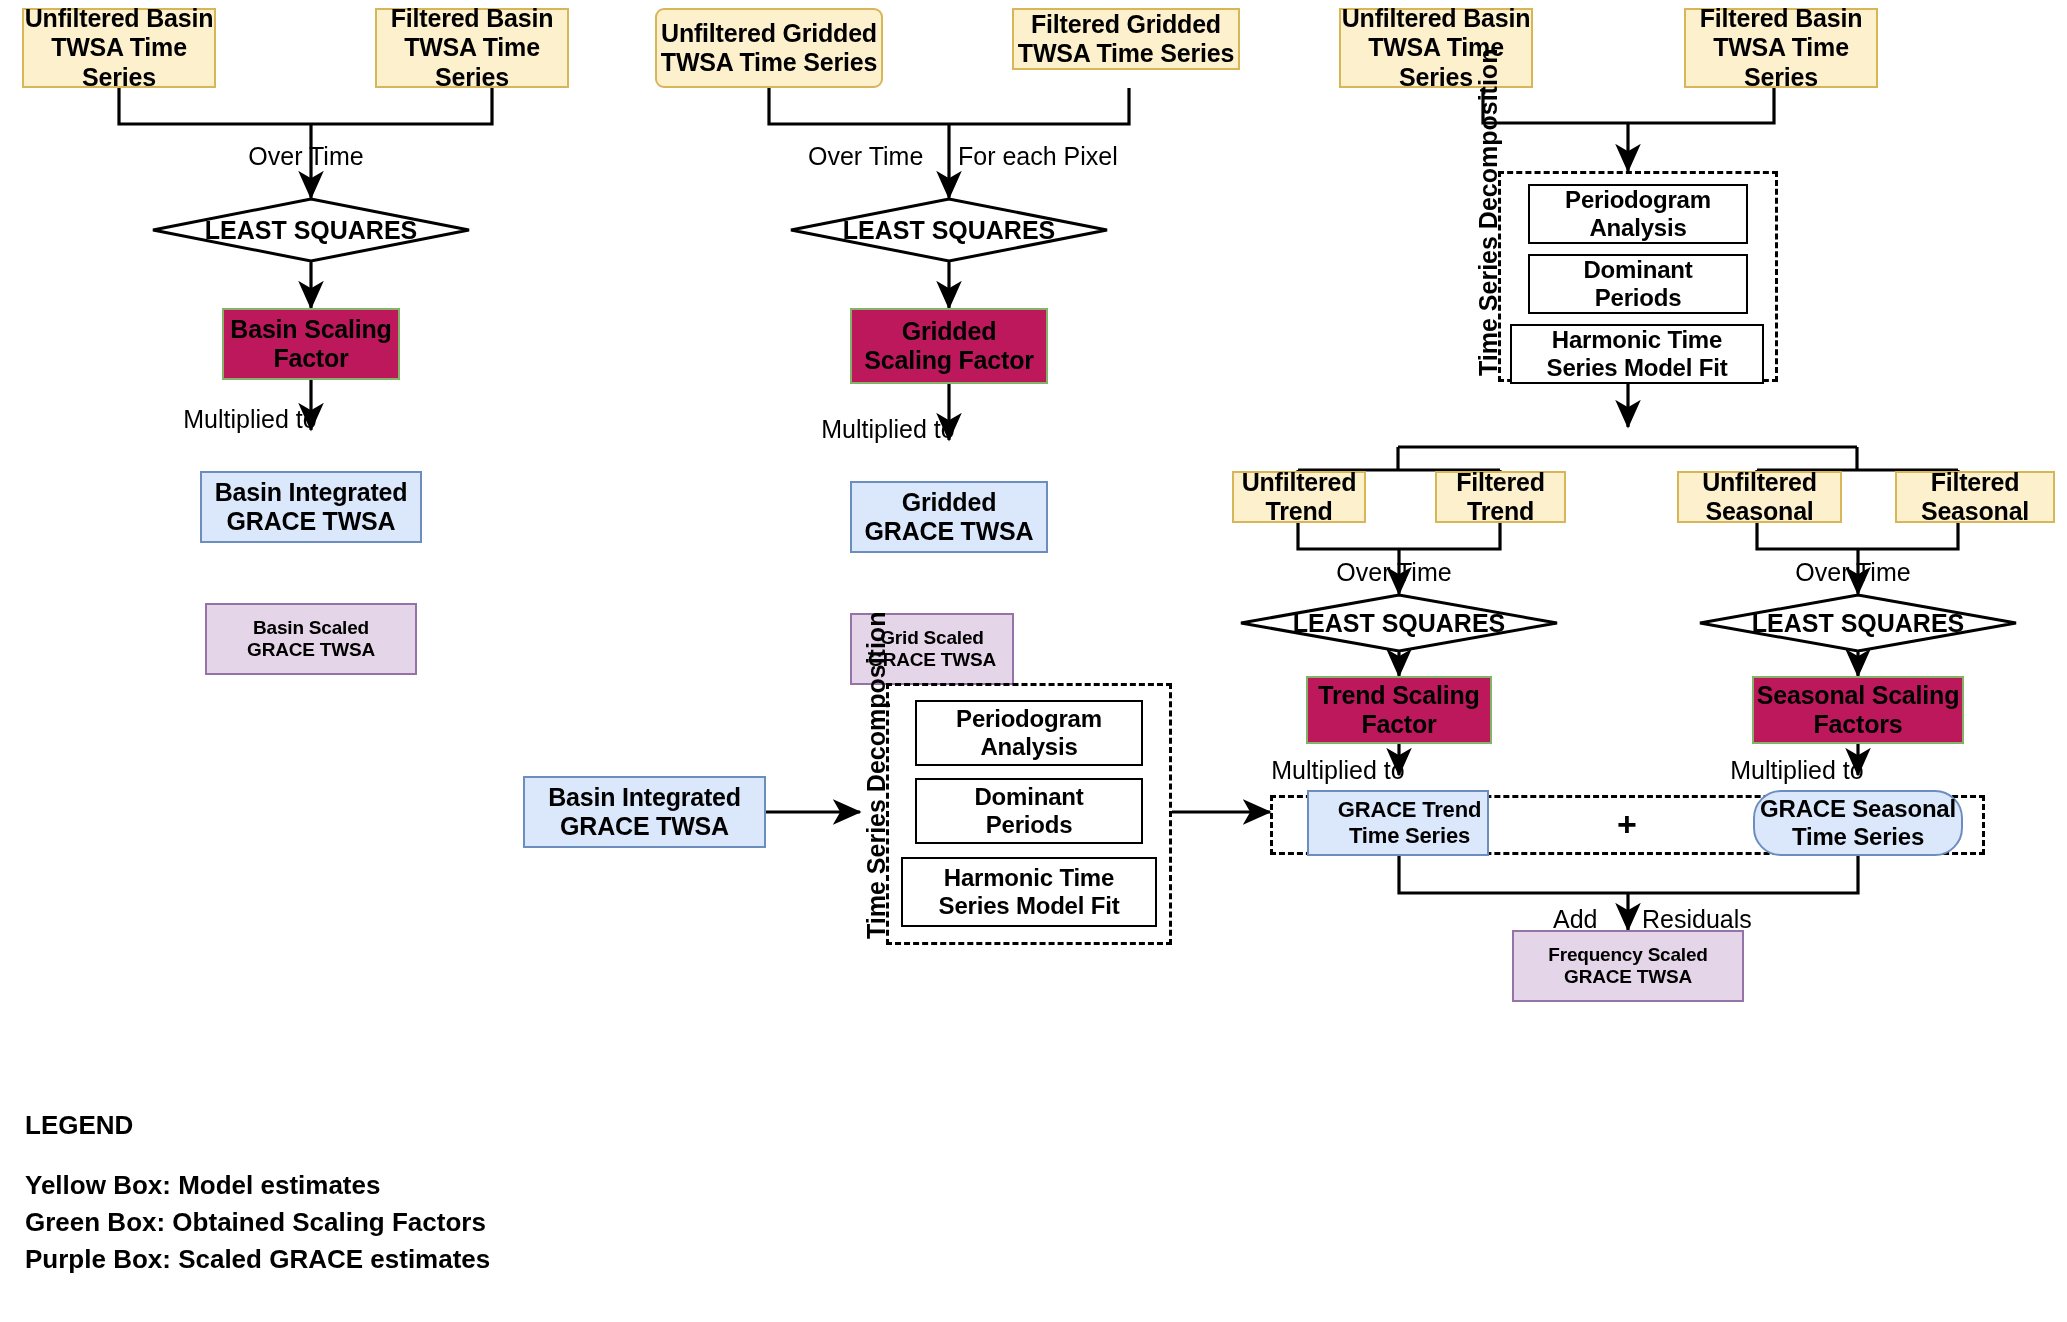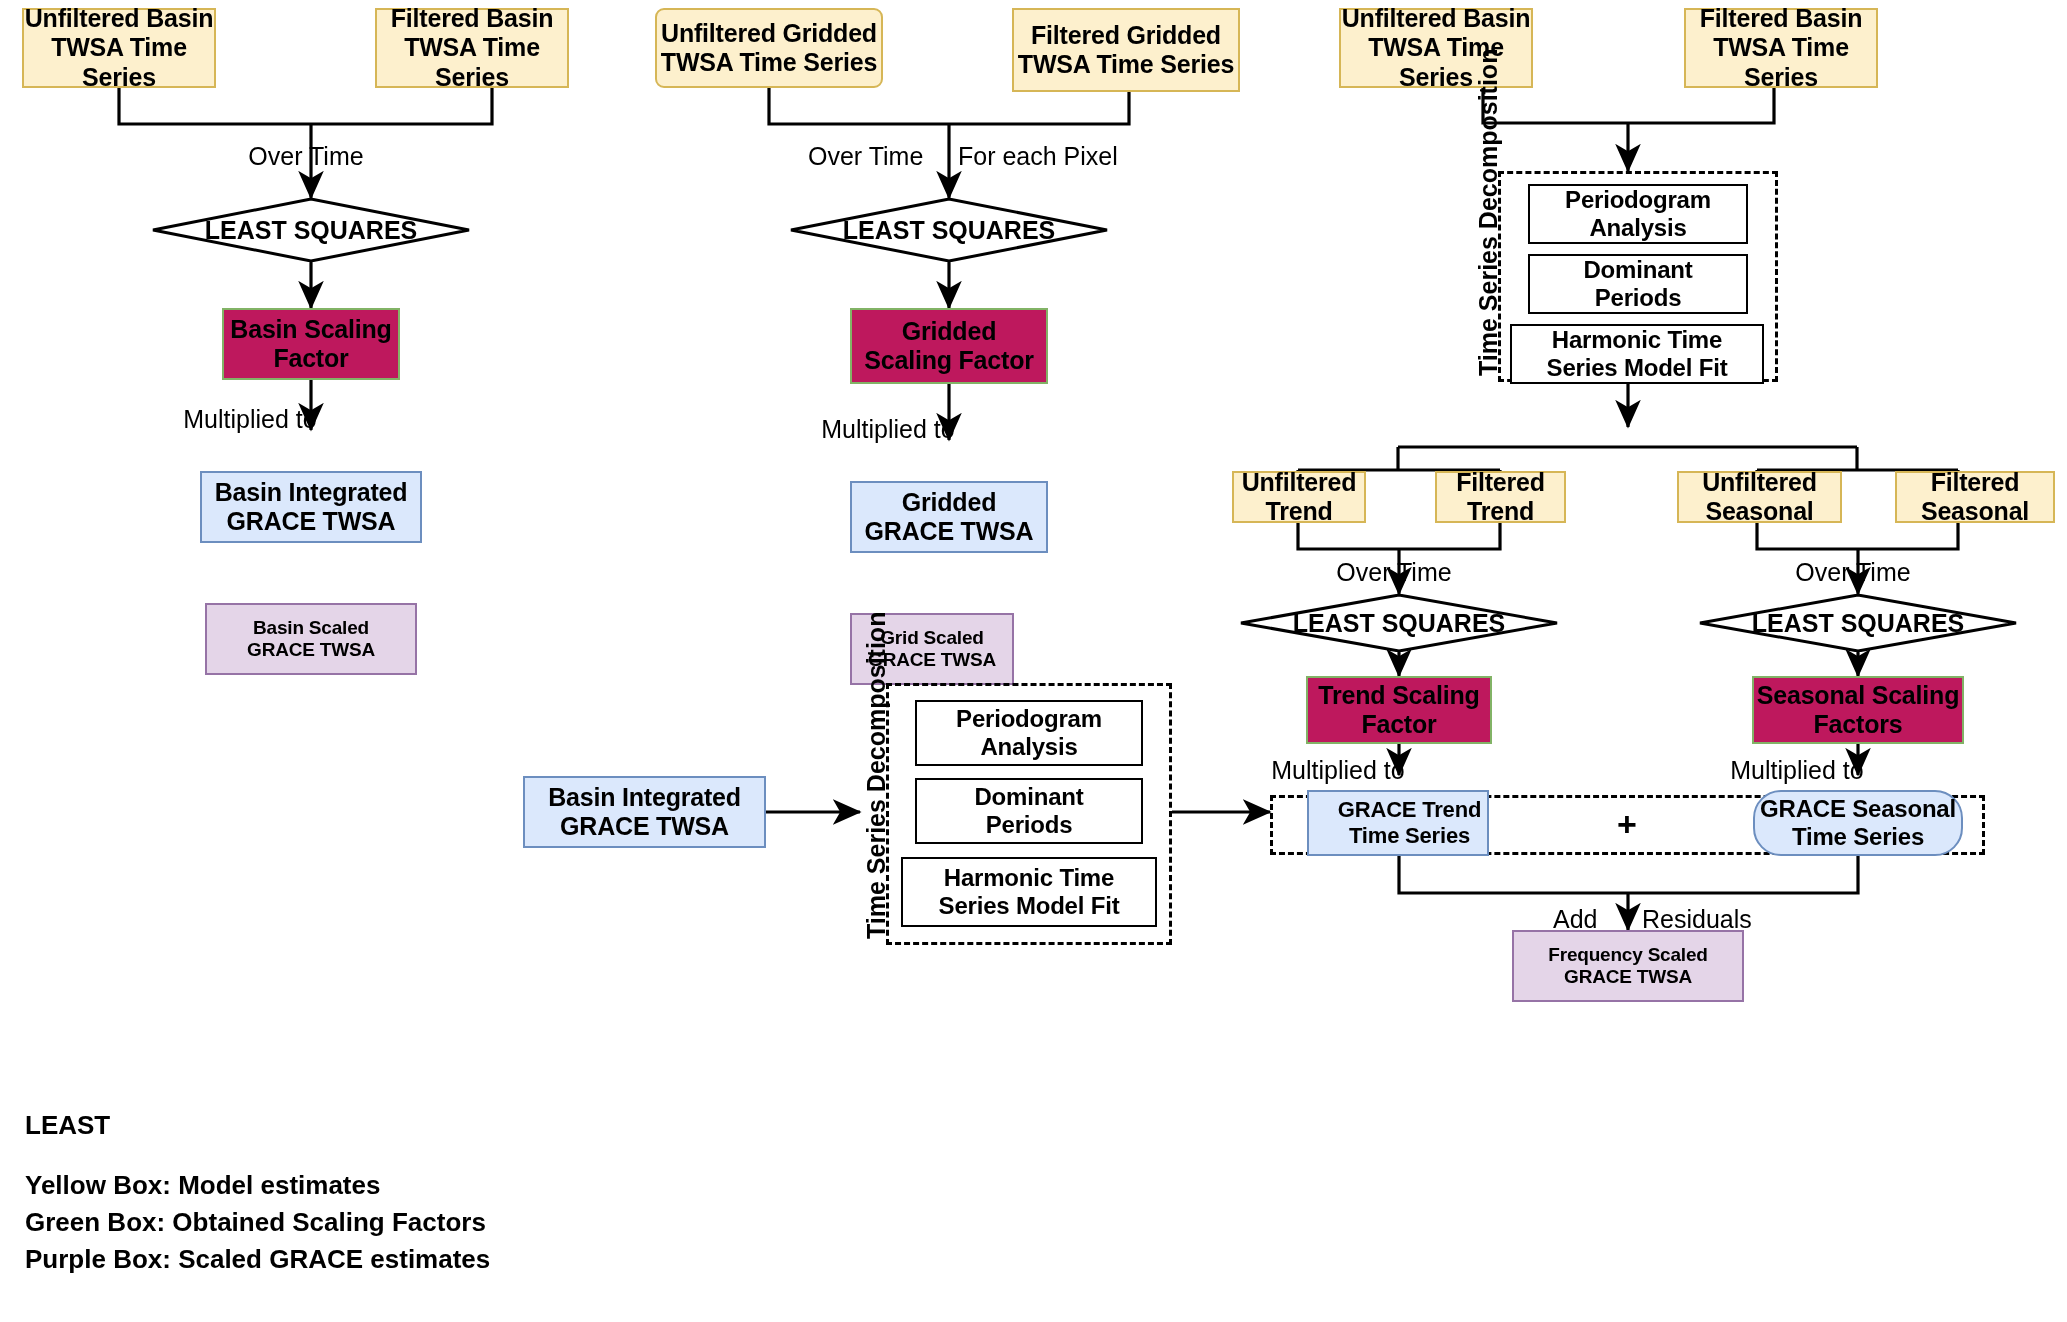--- a/index.html
+++ b/index.html
@@ -124,21 +124,21 @@
   </div>
   <div class="node purple" style="left:205px;top:603px;width:212px;height:72px;">
     <span>Basin Scaled
 GRACE TWSA</span>
   </div>
 
   <div class="node yellow" style="left:655px;top:8px;width:228px;height:80px;border-radius:9px;">
     <span>Unfiltered Gridded
 TWSA Time Series</span>
   </div>
-  <div class="node yellow" style="left:1012px;top:8px;width:228px;height:84px;">
+  <div class="node yellow" style="left:1012px;top:8px;width:228px;height:62px;">
     <span>Filtered Gridded
 TWSA Time Series</span>
   </div>
   <div class="lbl" style="left:808px;top:142px;">Over Time</div>
   <div class="lbl" style="left:958px;top:142px;">For each Pixel</div>
 
   <div class="diamond" style="left:790px;top:198px;width:318px;height:64px;">
     <svg width="318" height="64" viewBox="0 0 318 64" xmlns="http://www.w3.org/2000/svg">
       <polygon points="159,1 317,32 159,63 1,32" fill="#fff" stroke="#000" stroke-width="3"></polygon>
     </svg>
@@ -264,19 +264,19 @@
   <div class="node plain" style="left:915px;top:778px;width:228px;height:66px;font-size:24px;">
     <span>Dominant
 Periods</span>
   </div>
   <div class="node plain" style="left:901px;top:857px;width:256px;height:70px;font-size:24px;">
     <span>Harmonic Time
 Series Model Fit</span>
   </div>
 
   <div class="legend" style="left:25px;top:1110px;">
-    <div class="ltitle">LEAST</div>
+    <div class="ltitle">LEGEND</div>
     <div class="litem">Yellow Box: Model estimates</div>
     <div class="litem">Green Box: Obtained Scaling Factors</div>
     <div class="litem">Purple Box: Scaled GRACE estimates</div>
   </div>
 
 </div>
 
 </body></html>

